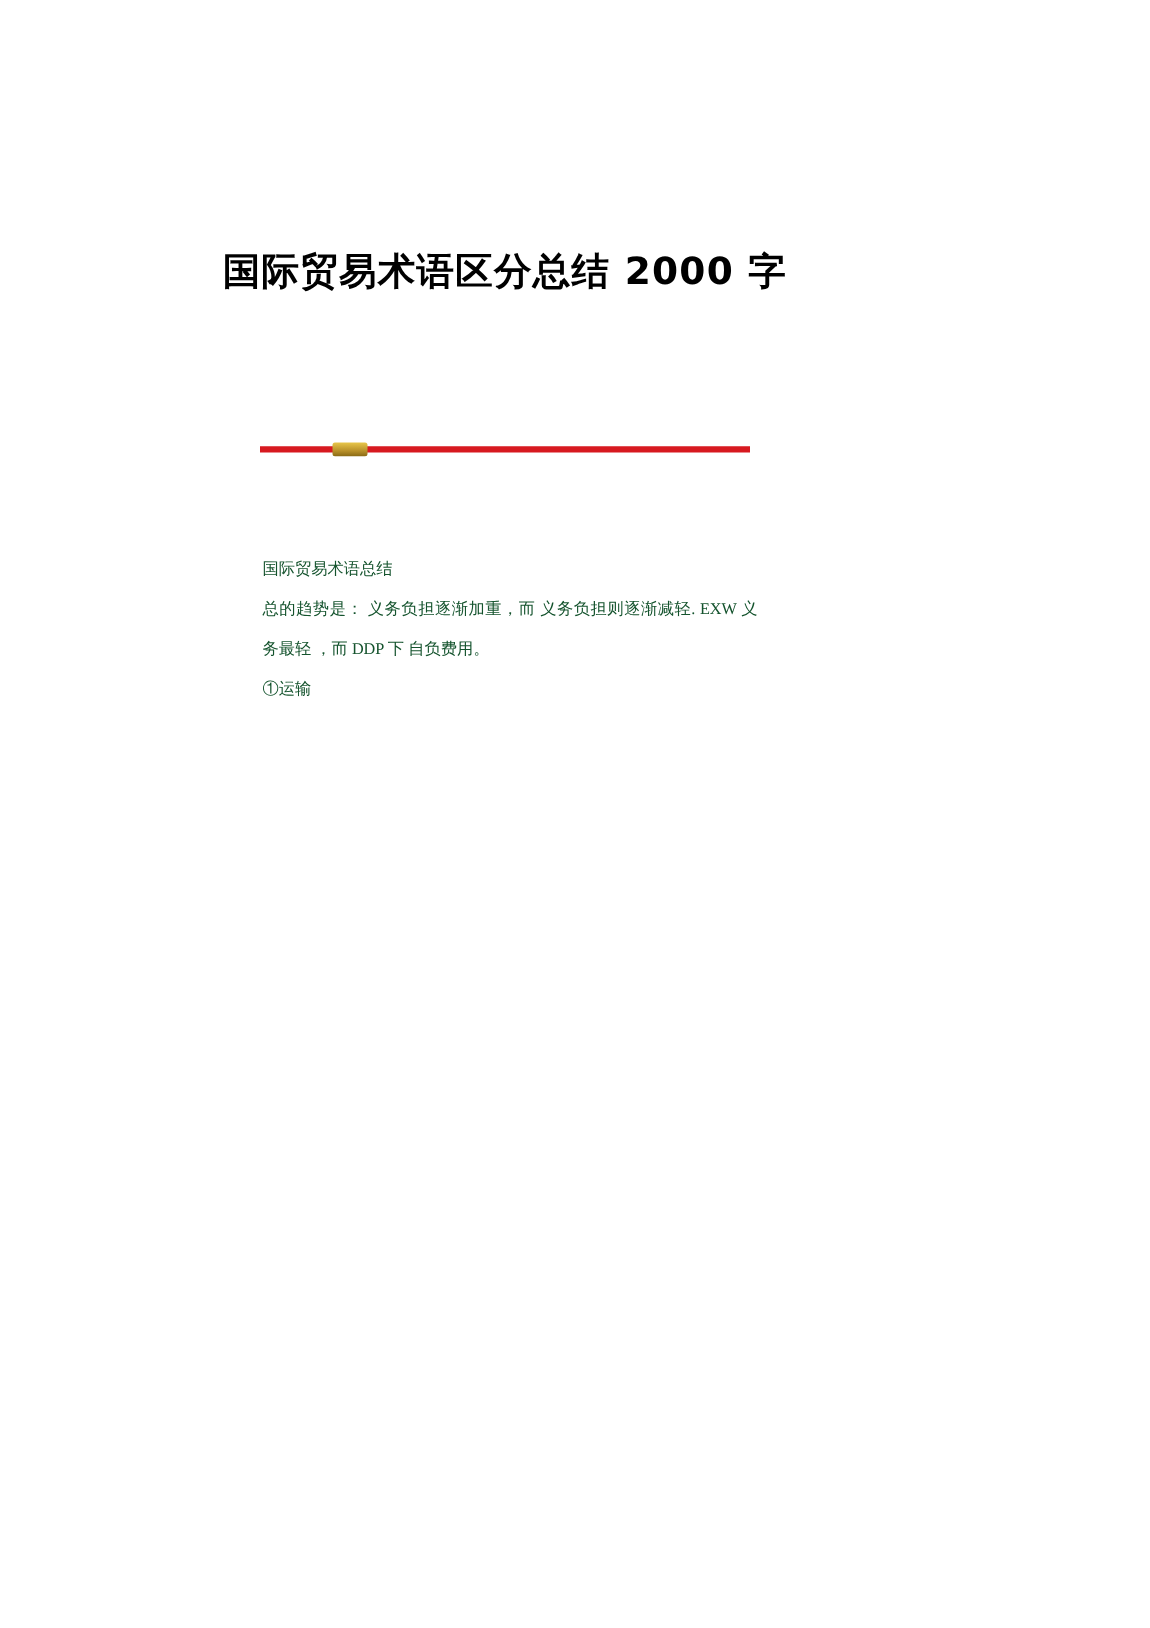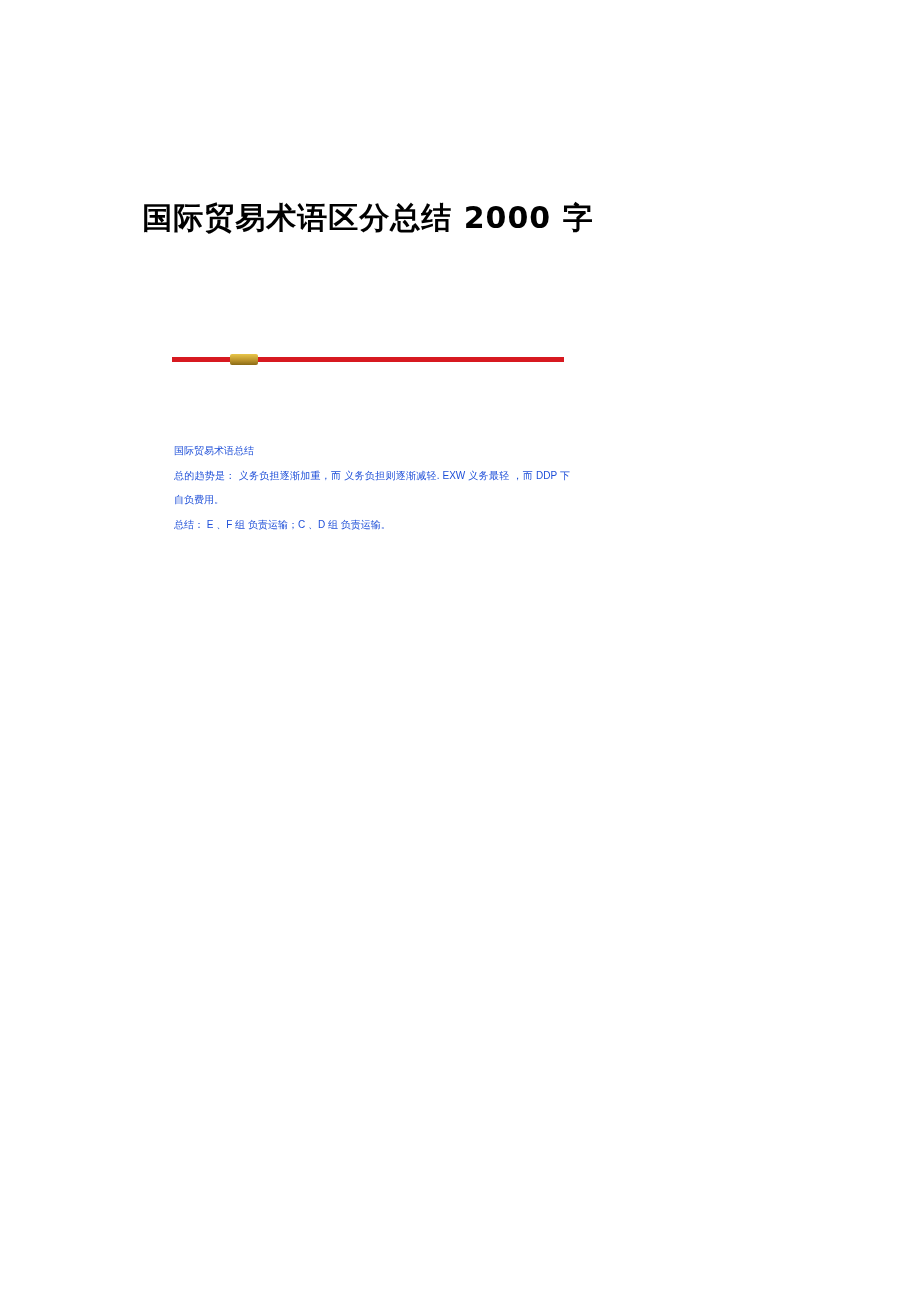--- a/index.html
+++ b/index.html
@@ -14,20 +14,21 @@
     color: #000000;
     position: relative;
     overflow: hidden;
   }
   .page {
     width: 736px;
     height: 1302px;
     box-sizing: border-box;
     padding: 0 112px;
     position: relative;
+    margin-left: 36px;
   }
   .doc-title {
     margin: 0;
     padding-top: 198px;
     text-align: center;
     font-family: "DejaVu Sans", sans-serif;
     font-size: 30px;
     font-weight: bold;
     letter-spacing: 1px;
     color: #000000;
@@ -50,24 +51,24 @@
     position: absolute;
     left: 118px;
     top: 1px;
     width: 28px;
     height: 11px;
     background: linear-gradient(180deg, #e8c64a 0%, #b9912a 60%, #8a6a15 100%);
     border-radius: 2px;
   }
   .body-text {
     margin-top: 72px;
-    font-family: Liberation Sans, sans-serif;
-    font-size: 10px;
+    font-family: Liberation Serif, serif;
+    font-size: 13px;
     line-height: 2.45;
-    color: #1d4ed8;
+    color: #14532d;
     padding-left: 62px;
     padding-right: 54px;
   }
   .body-text p {
     margin: 0;
     text-align: justify;
   }
   .p-indent-none { text-indent: 0; }
 </style>
 </head>
@@ -78,16 +79,16 @@
   <h1 class="doc-title">国际贸易术语区分总结 2000 字</h1>
 
   <div class="divider-wrap">
     <div class="divider-bar"></div>
     <div class="divider-ornament"></div>
   </div>
 
   <div class="body-text">
     <p class="p-indent-none">国际贸易术语总结</p>
     <p class="p-indent-none">总的趋势是： 义务负担逐渐加重，而 义务负担则逐渐减轻. EXW 义务最轻 ，而 DDP 下 自负费用。</p>
-    <p class="p-indent-none">总结： E 、F 组 负责运输；C 、D 组 负责运输。</p>
+    <p class="p-indent-none">①运输</p>
   </div>
 
 </div>
 
 </body></html>

